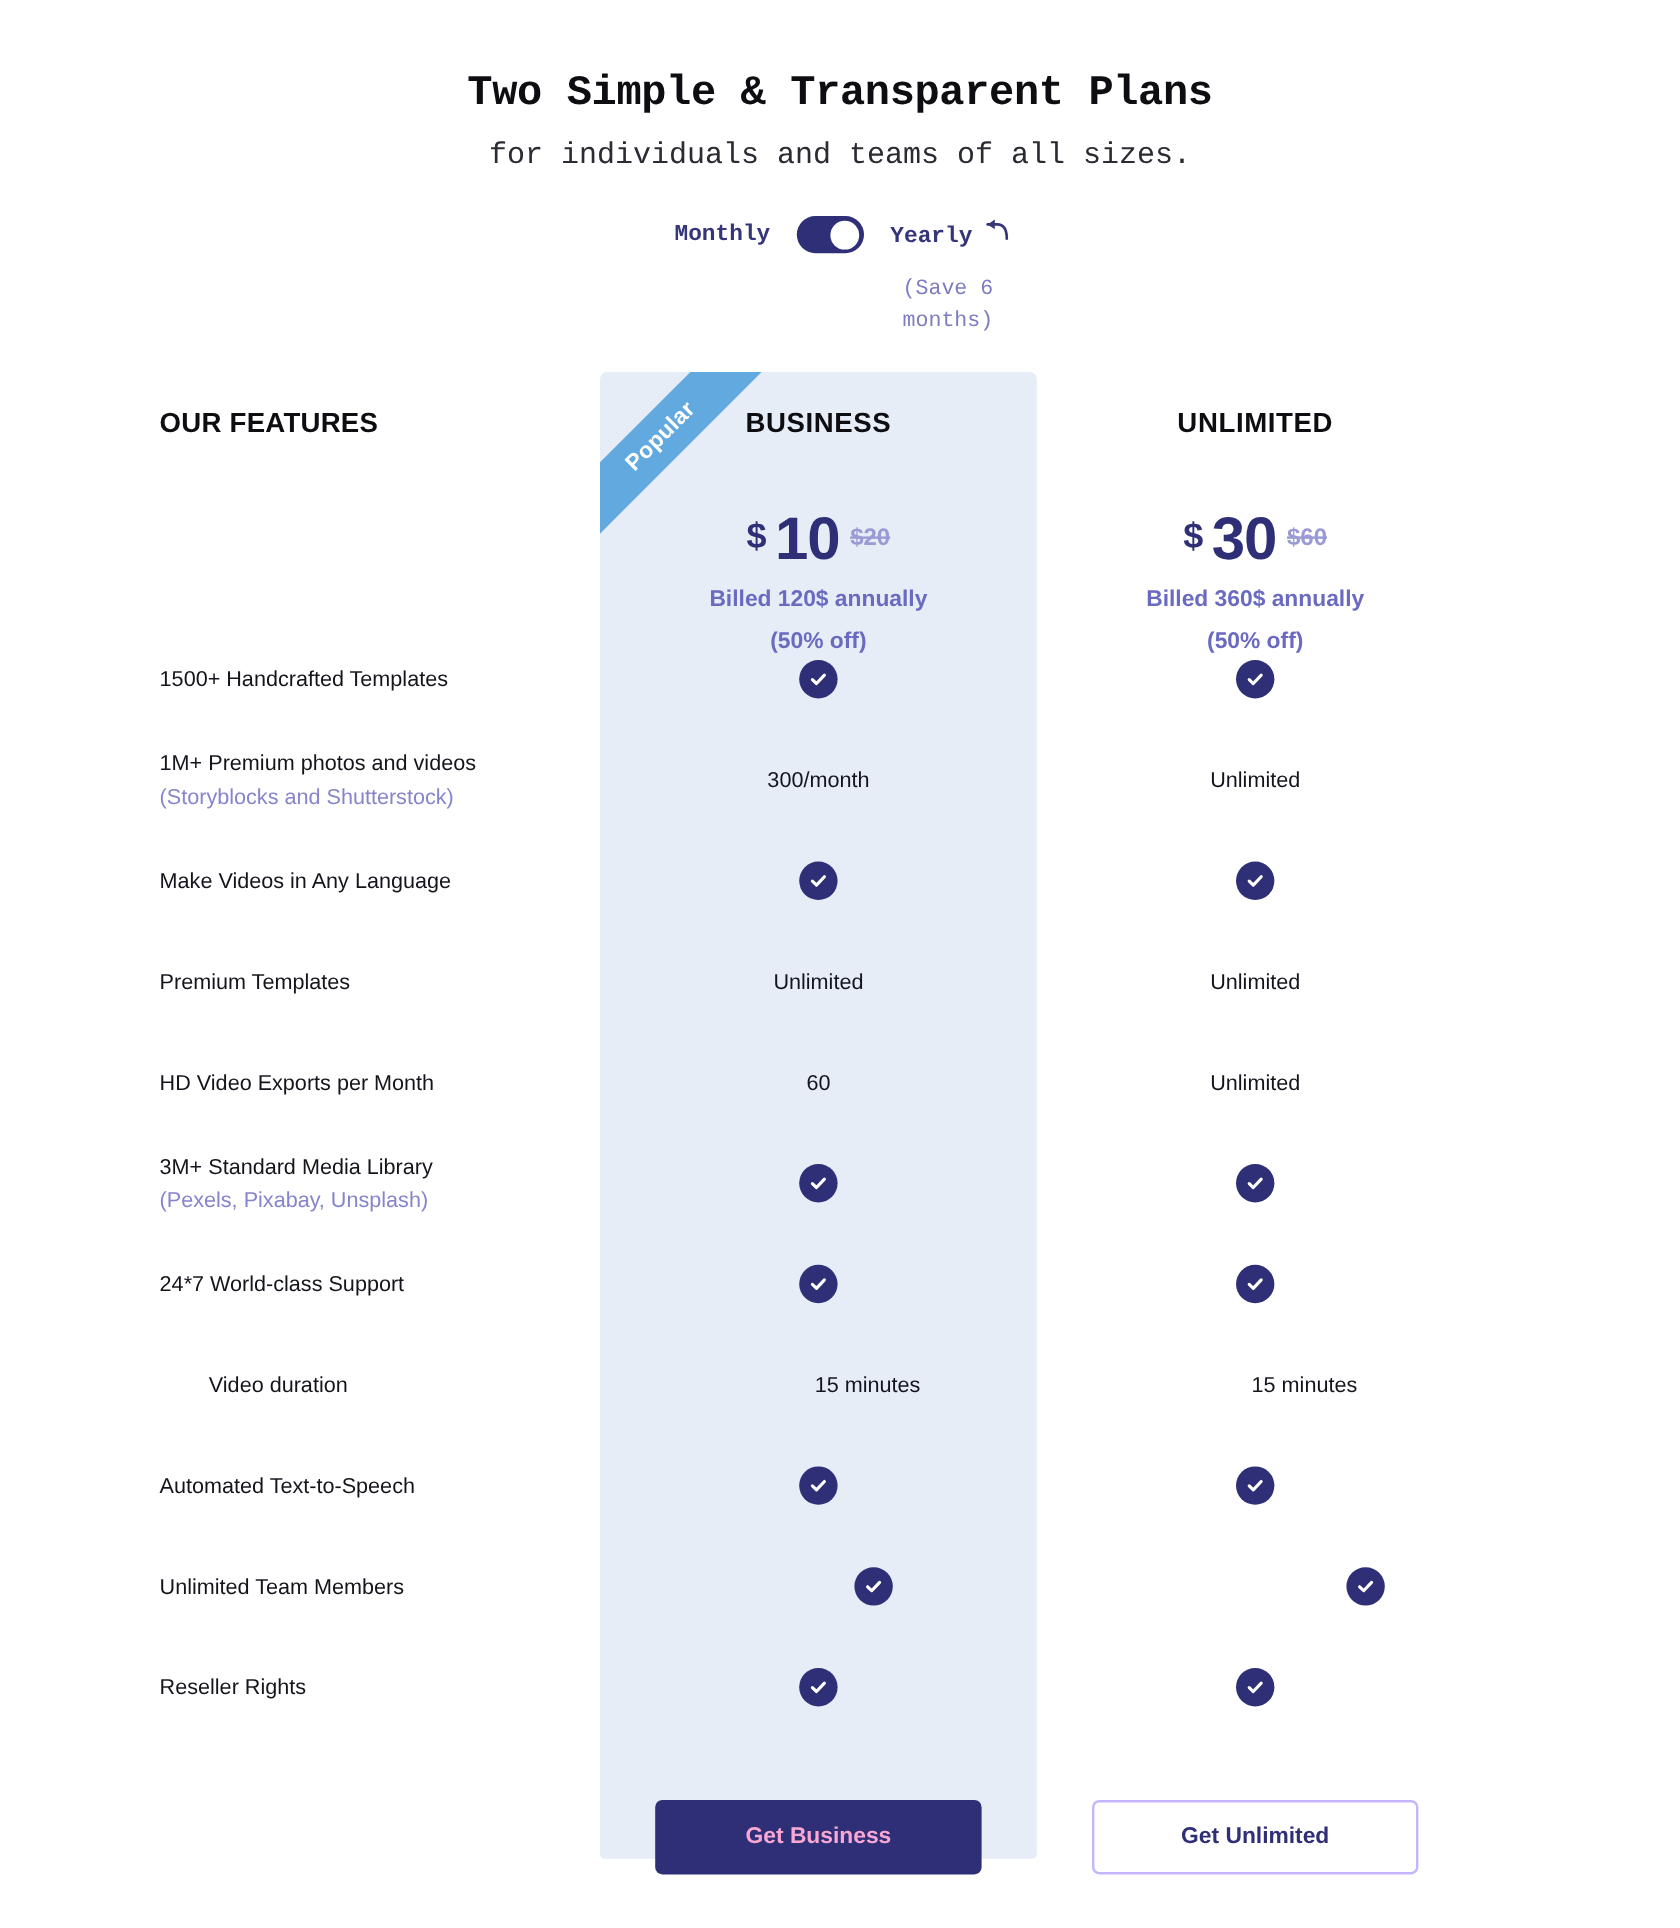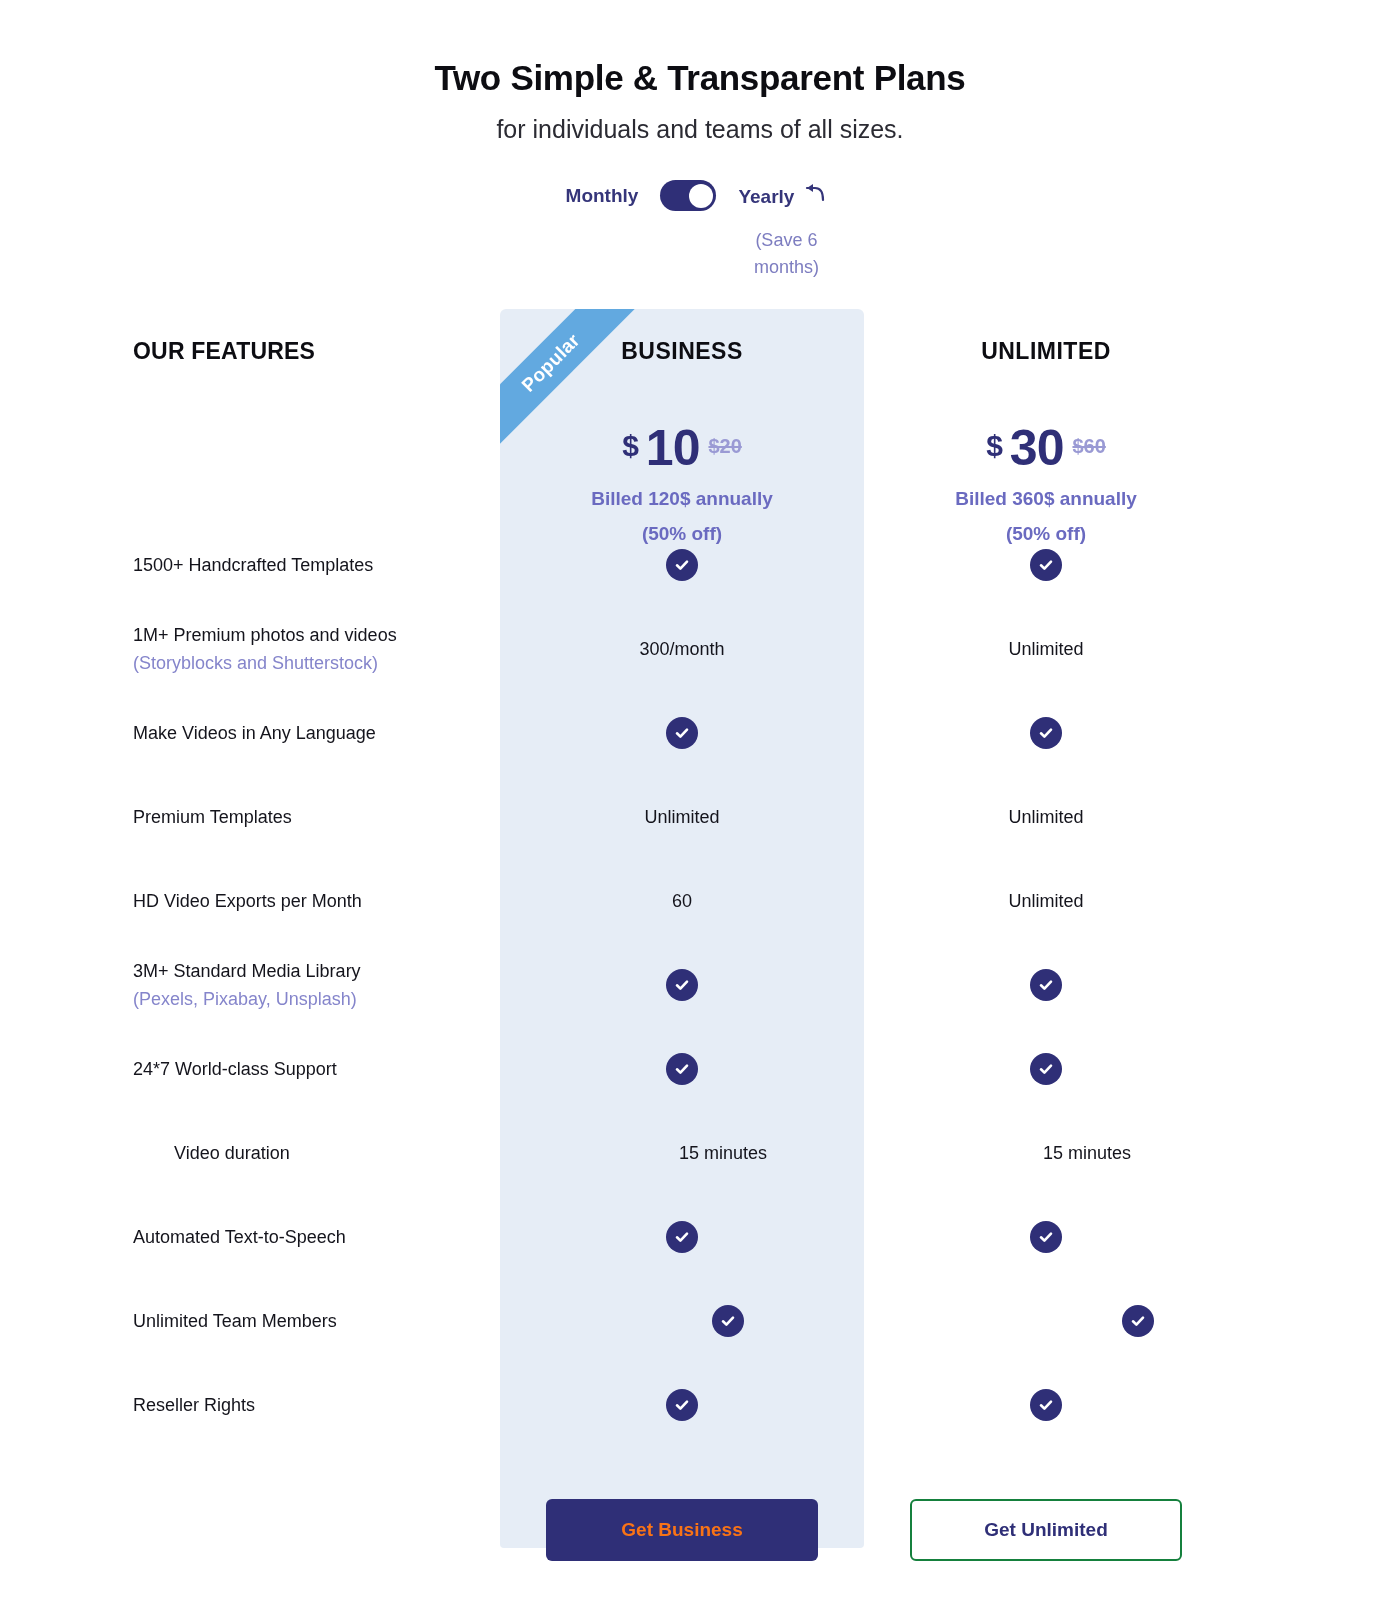--- a/index.html
+++ b/index.html
@@ -12,21 +12,21 @@
   }
 
   .page {
     position: relative;
     width: 1400px;
     height: 1607px;
     overflow: hidden;
   }
 
   
-  .header { text-align: center; padding-top: 58px; }
+  .header { text-align: center; padding-top: 58px; font-family: Liberation Mono, monospace; }
 
   .title {
     font-size: 35px;
     font-weight: bold;
     color: #0d0d12;
     letter-spacing: -0.3px;
   }
 
   .subtitle {
     font-size: 25px;
@@ -246,25 +246,25 @@
     border-radius: 6px;
     font-size: 19px;
     font-weight: bold;
     display: flex;
     align-items: center;
     justify-content: center;
     cursor: pointer;
     border: none;
     font-family: "Liberation Sans", sans-serif;
   }
-  .btn-primary { background: #2f2f77; color: #f97316; }
+  .btn-primary { background: #2f2f77; color: #f9a8d4; }
   .btn-outline {
     background: #ffffff;
     color: #2f2f77;
-    border: 2px solid #15803d;
+    border: 2px solid #c4b5fd;
   }
 </style>
 </head>
 <body>
 
 <div class="page">
 
   <div class="header">
     <div class="title">Two Simple &amp; Transparent Plans</div>
     <div class="subtitle">for individuals and teams of all sizes.</div>

